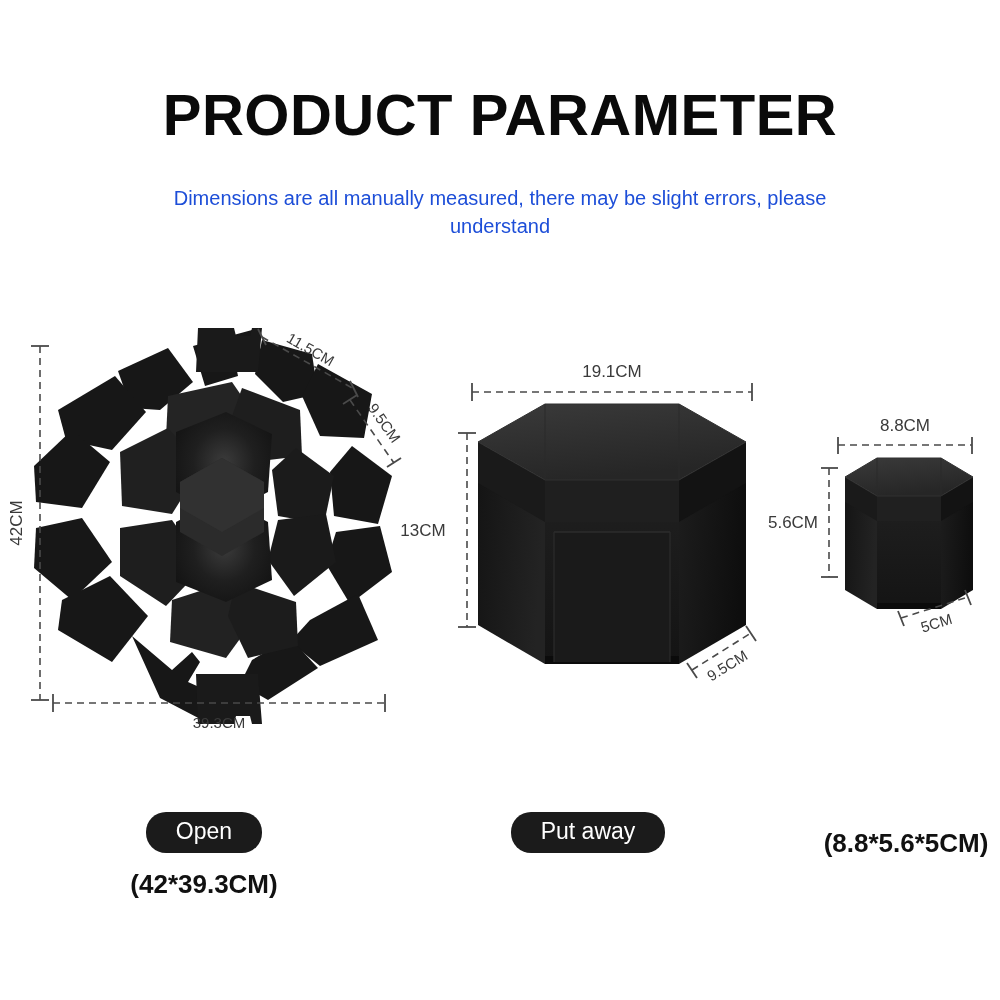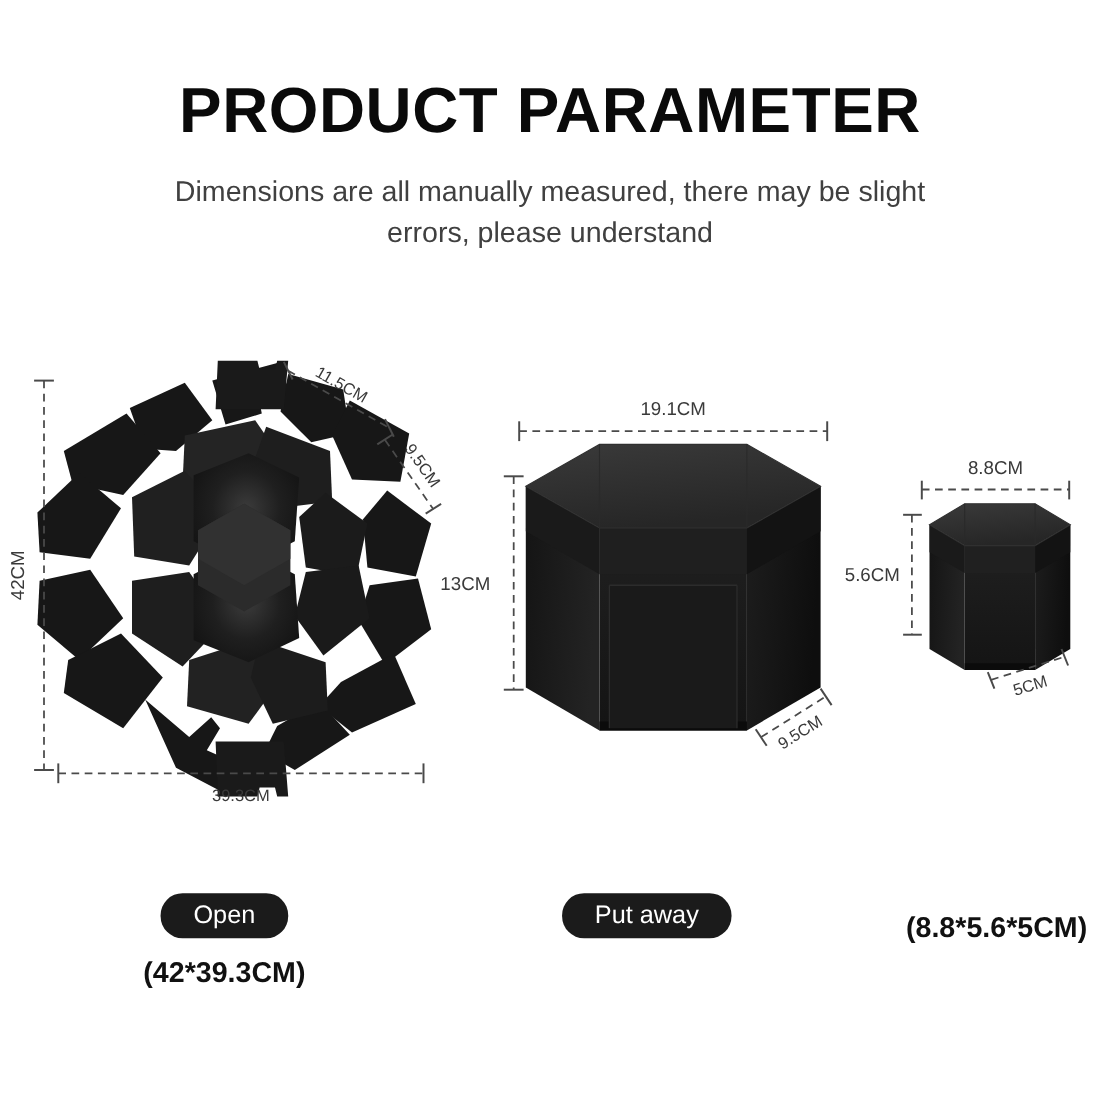--- a/index.html
+++ b/index.html
@@ -18,37 +18,37 @@
 
   
   .header {
     position: absolute;
     left: 0;
     top: 0;
     width: 1000px;
     text-align: center;
   }
   .page-title {
-    margin: 0;
+    margin: 14px;
     padding-top: 72px;
     font-size: 58px;
     font-weight: bold;
     letter-spacing: 0.5px;
     color: #0a0a0a;
     font-family: "Liberation Sans", sans-serif;
     line-height: 1.0;
   }
   .page-subtitle {
     margin: 0 auto;
     padding-top: 26px;
     width: 720px;
-    font-size: 26px;
+    font-size: 20px;
     font-weight: normal;
     line-height: 1.42;
-    color: #404040;
+    color: #1d4ed8;
   }
 
   
   .stage {
     position: absolute;
     left: 0;
     top: 270px;
     width: 1000px;
     height: 500px;
   }

